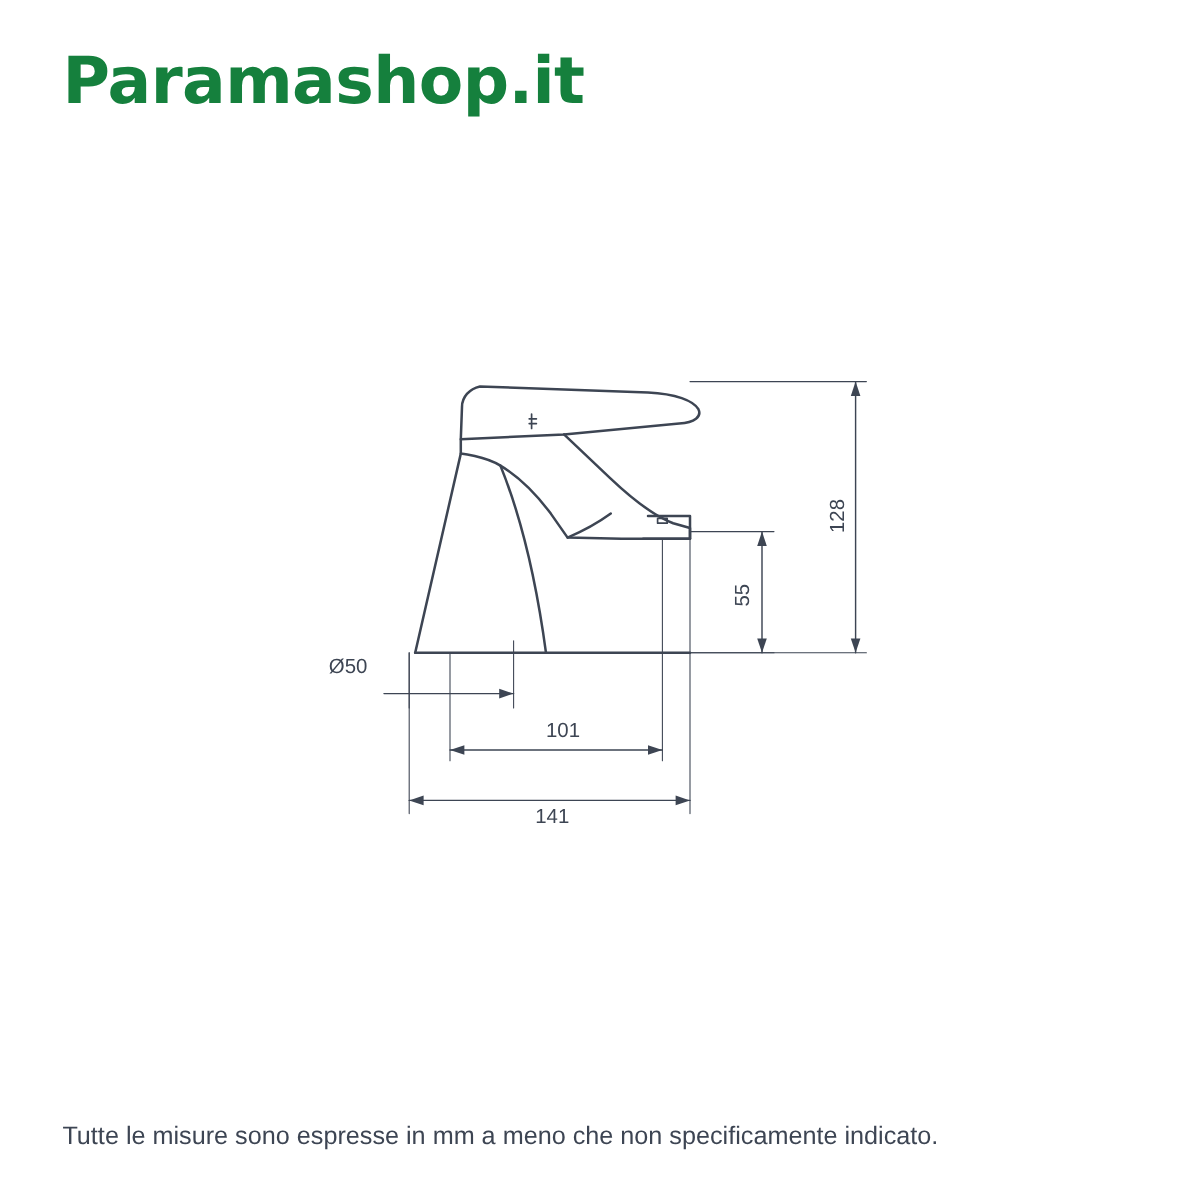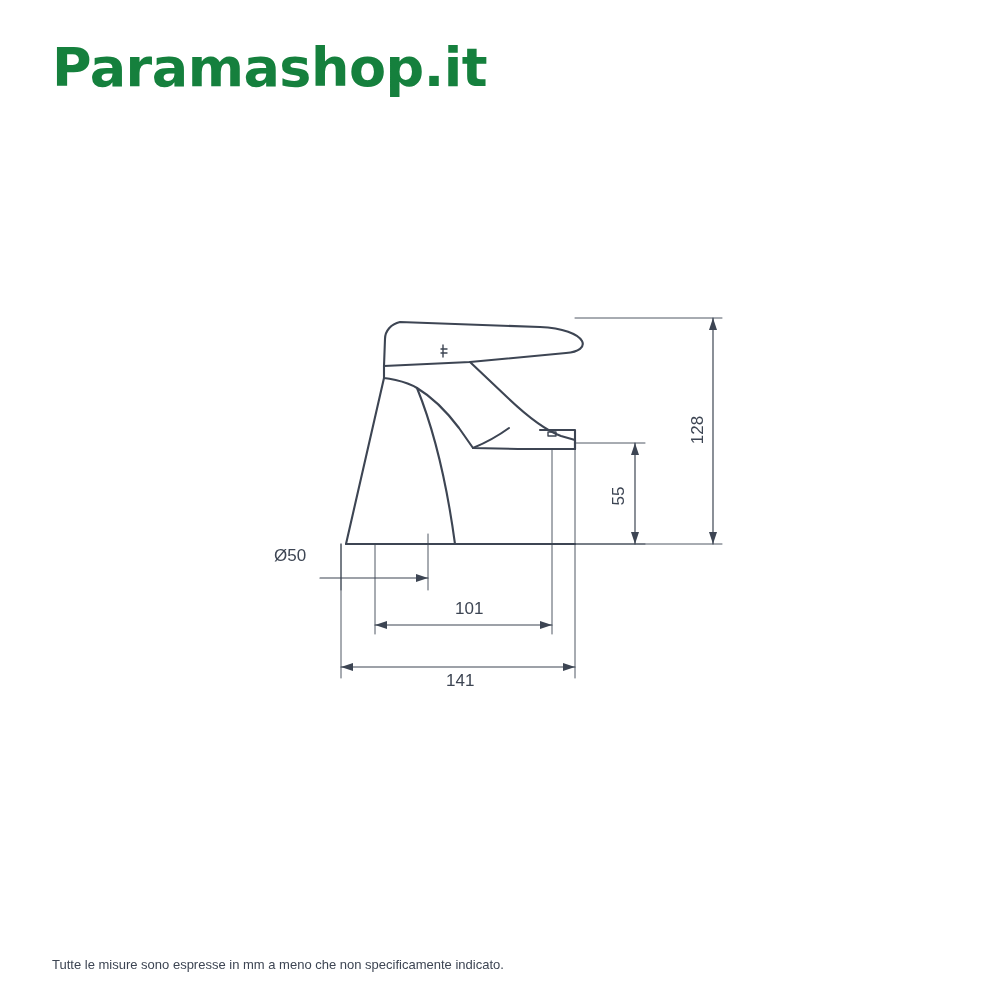--- a/index.html
+++ b/index.html
@@ -41,25 +41,24 @@
     white-space: nowrap;
   }
   .dim-label.vertical {
     transform: rotate(-90deg);
     transform-origin: center center;
   }
   #notes {
     position: absolute;
     left: 52px;
     top: 930px;
-    font-size: 13px;
+    font-size: 21px;
     line-height: 1.65;
     color: #3d4553;
     white-space: nowrap;
-    margin-top: 24px;
   }
 </style>
 </head>
 <body>
 
 <div id="logo">Paramashop.it</div>
 
 <svg id="drawing" viewBox="0 0 1000 1000" xmlns="http://www.w3.org/2000/svg">
   <g fill="none" stroke="#3d4553" stroke-width="2.1" stroke-linejoin="round" stroke-linecap="round">
 

